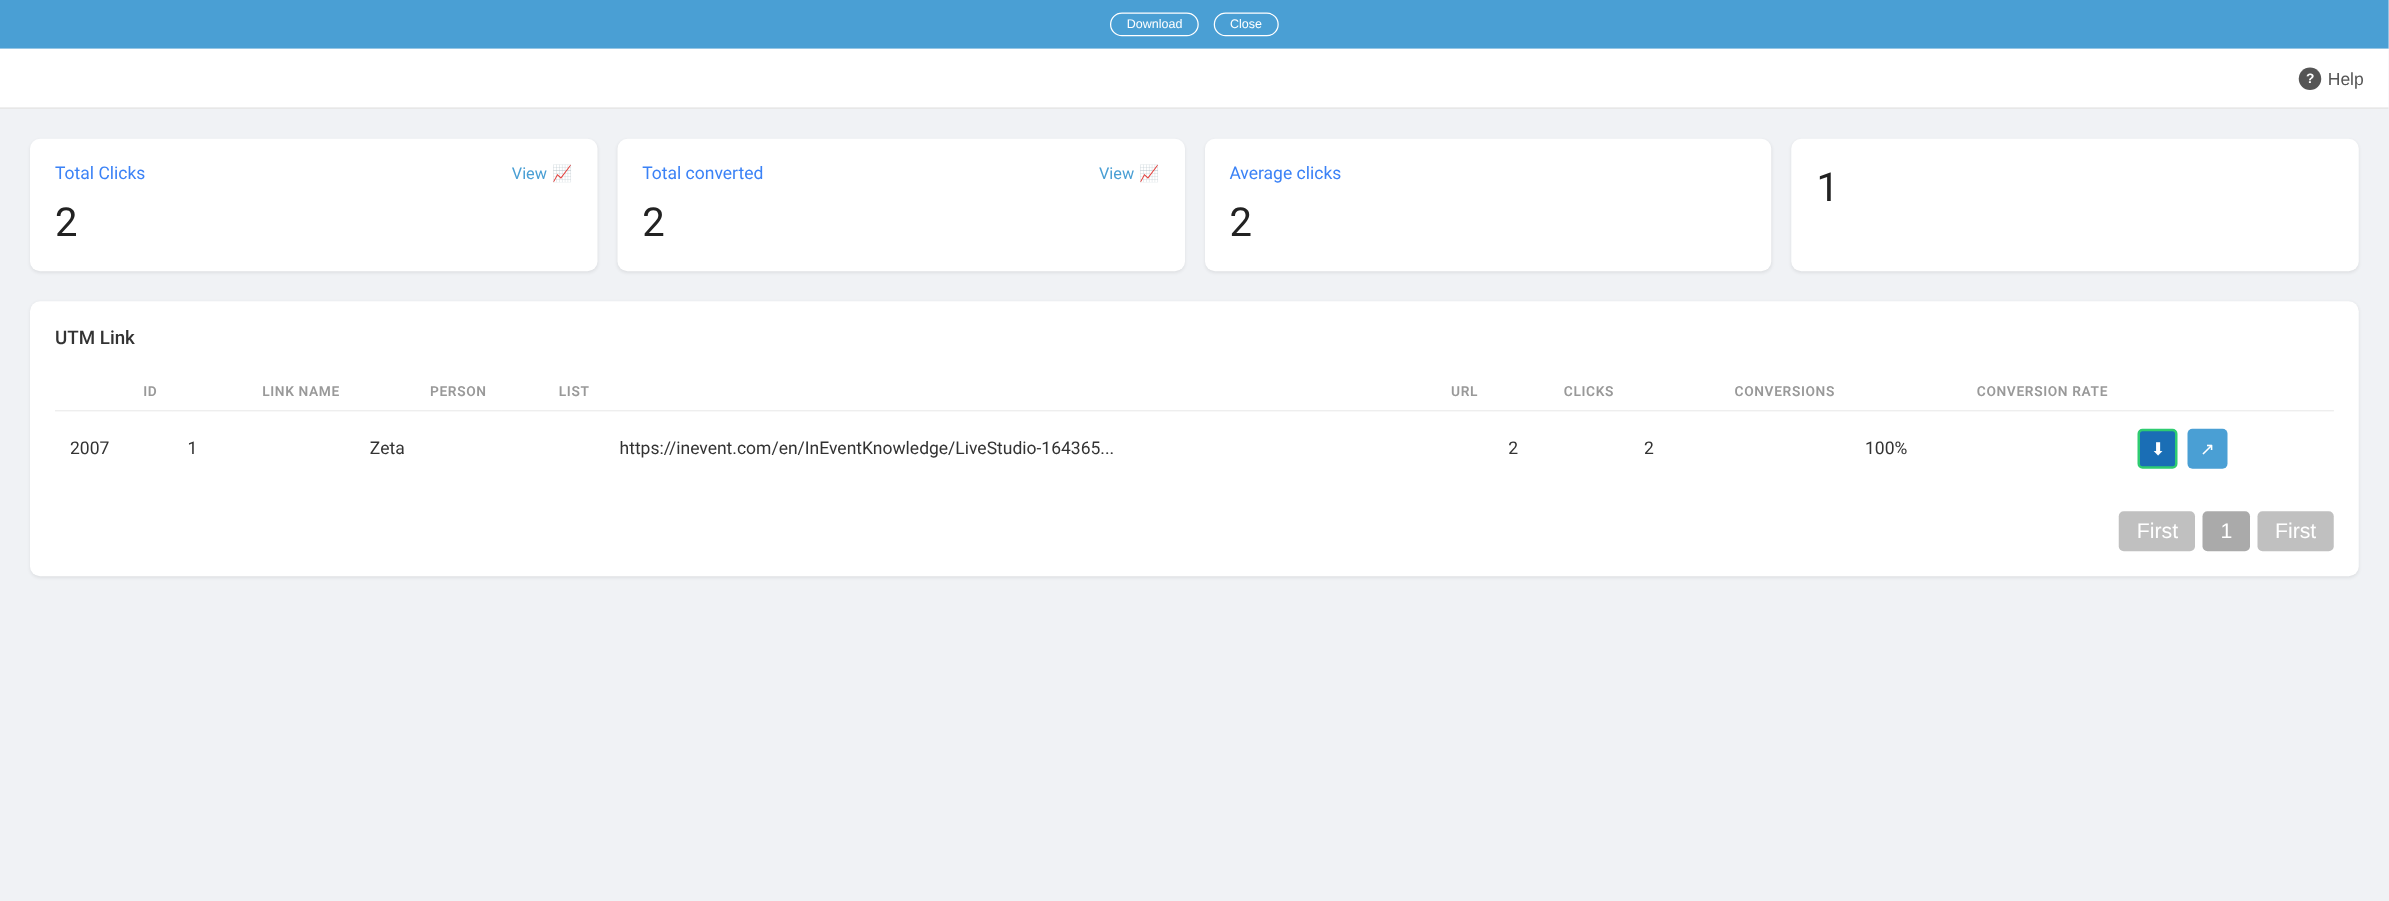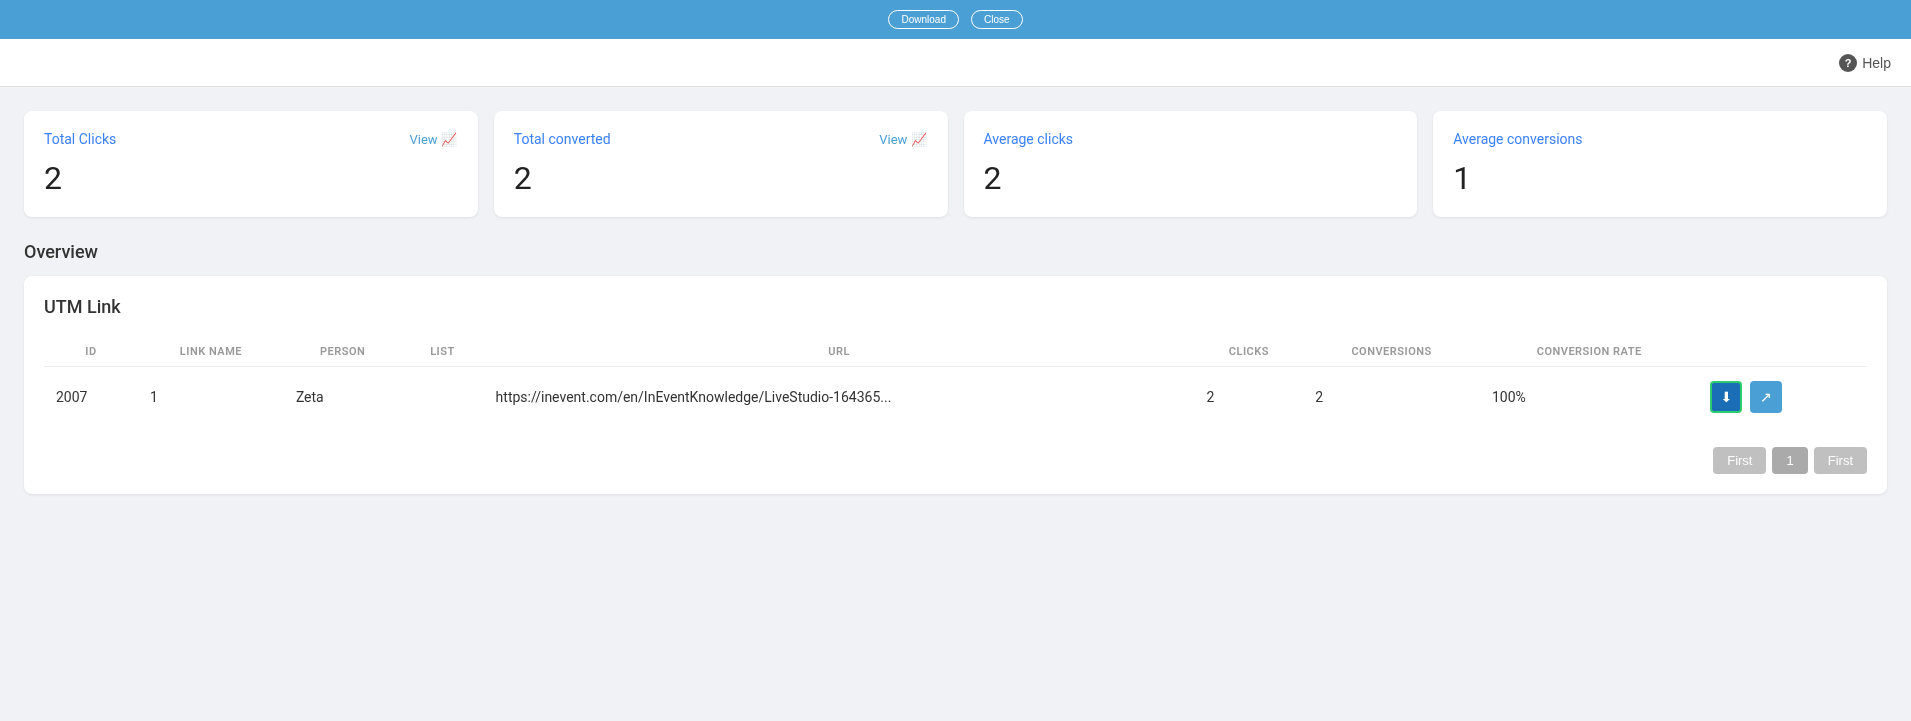--- a/index.html
+++ b/index.html
@@ -120,37 +120,37 @@
     }
 
     
     .table-card {
       background: white;
       border-radius: 8px;
       box-shadow: 0 1px 3px rgba(0,0,0,0.08);
       padding: 20px;
     }
     .table-card-title {
-      font-size: 18px;
+      font-size: 15px;
       font-weight: 500;
       color: #333;
       margin-bottom: 20px;
     }
     .data-table {
       width: 100%;
       border-collapse: collapse;
     }
     .data-table thead tr th {
       font-size: 11px;
       font-weight: 600;
       color: #999;
       text-transform: uppercase;
       letter-spacing: 0.5px;
       padding: 8px 12px;
-      text-align: center;
+      text-align: right;
       border-bottom: 1px solid #eee;
     }
     .data-table tbody tr td {
       padding: 14px 12px;
       font-size: 14px;
       color: #333;
       border-bottom: 1px solid #f5f5f5;
     }
     .data-table tbody tr:last-child td {
       border-bottom: none;
@@ -182,21 +182,21 @@
       display: flex;
       justify-content: flex-end;
       gap: 6px;
       margin-top: 20px;
     }
     .page-btn {
       padding: 6px 14px;
       border-radius: 4px;
       border: none;
       cursor: pointer;
-      font-size: 13px;
+      font-size: 17px;
       background: #c0c0c0;
       color: white;
     }
     .page-btn.active {
       background: #aaa;
     }
 
     
     .trend-icon {
       display: inline-block;
@@ -245,29 +245,25 @@
     </div>
 
     <div class="stat-card">
       <div class="stat-card-header">
         <span class="stat-label">Average clicks</span>
       </div>
       <div class="stat-value">2</div>
     </div>
 
     <div class="stat-card">
-      <div class="stat-card-header">
-        <span class="stat-label">Average conversions</span>
-      </div>
       <div class="stat-value">1</div>
     </div>
 
   </div>
 
-  <div class="overview-title">Overview</div>
 
   <div class="table-card">
     <div class="table-card-title">UTM Link</div>
 
     <table class="data-table">
       <thead>
         <tr>
           <th>ID</th>
           <th>LINK NAME</th>
           <th>PERSON</th>

